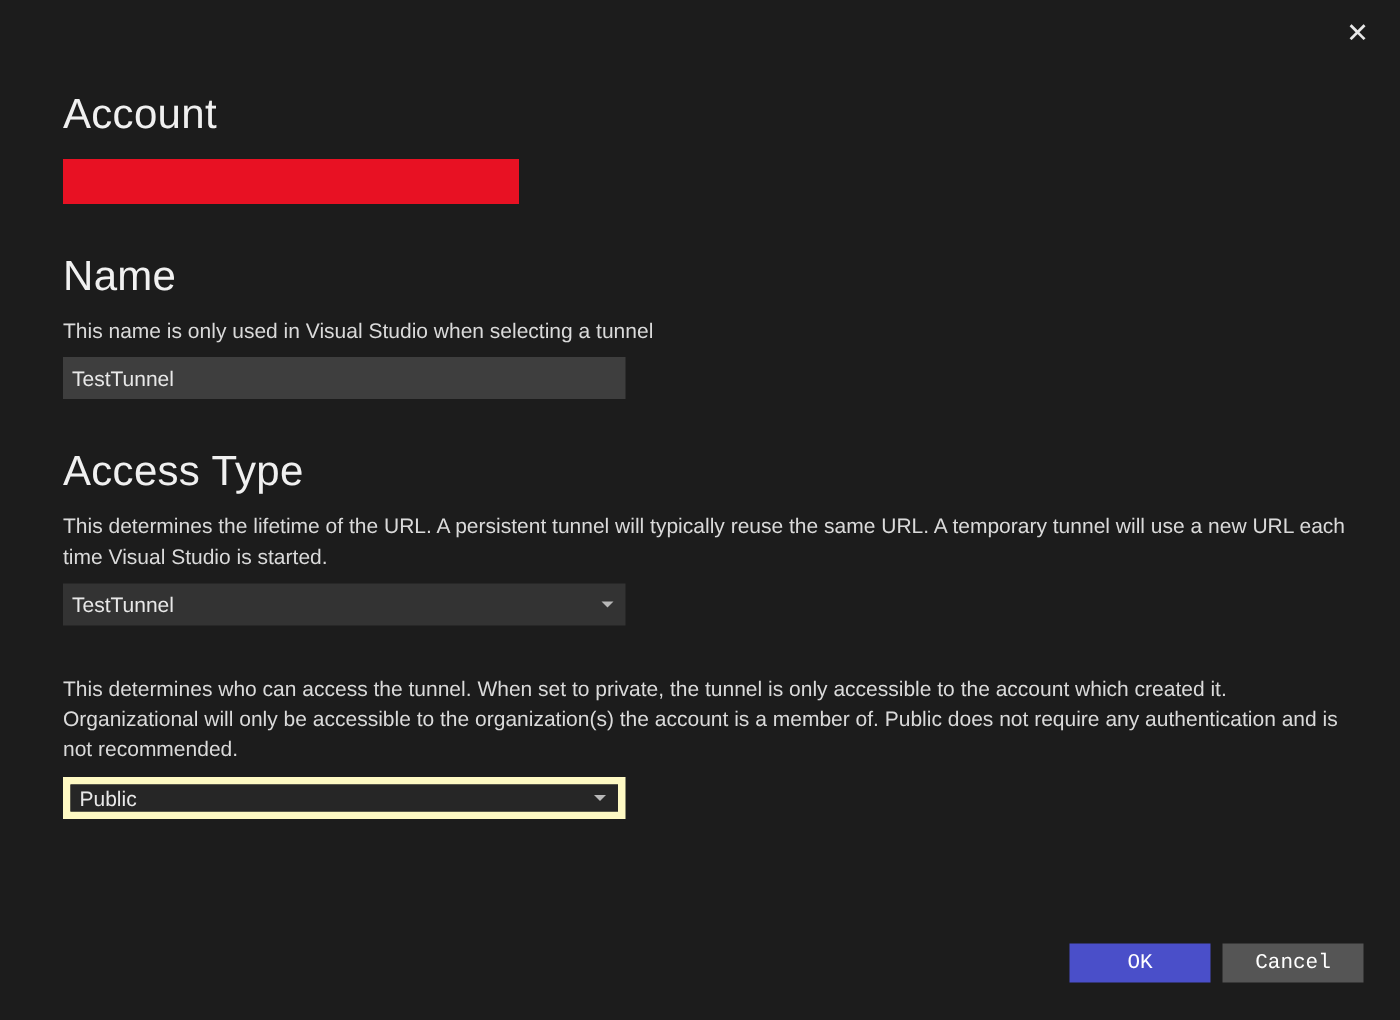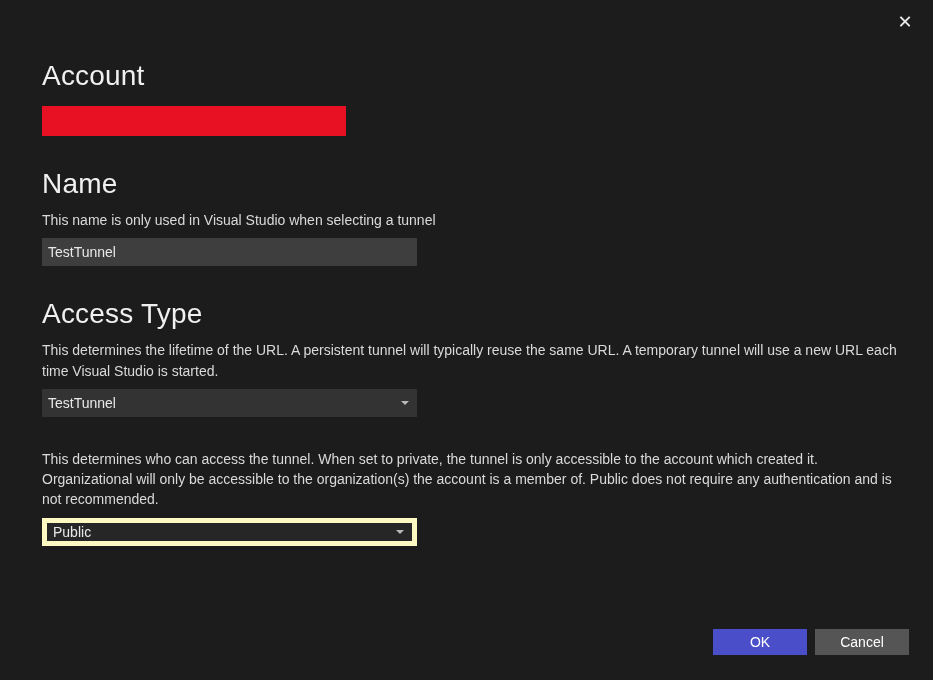--- a/index.html
+++ b/index.html
@@ -101,20 +101,21 @@
       border-right: 4px solid transparent;
       border-top: 4px solid #b8b8b8;
       pointer-events: none;
     }
     .button-row {
       position: absolute;
       bottom: 25px;
       right: 24px;
       display: flex;
       gap: 8px;
+      font-family: Liberation Mono, monospace;
     }
     .btn {
       width: 94px;
       height: 26px;
       border: none;
       color: #fff;
       font-size: 14px;
       font-family: inherit;
       cursor: pointer;
       display: flex;

